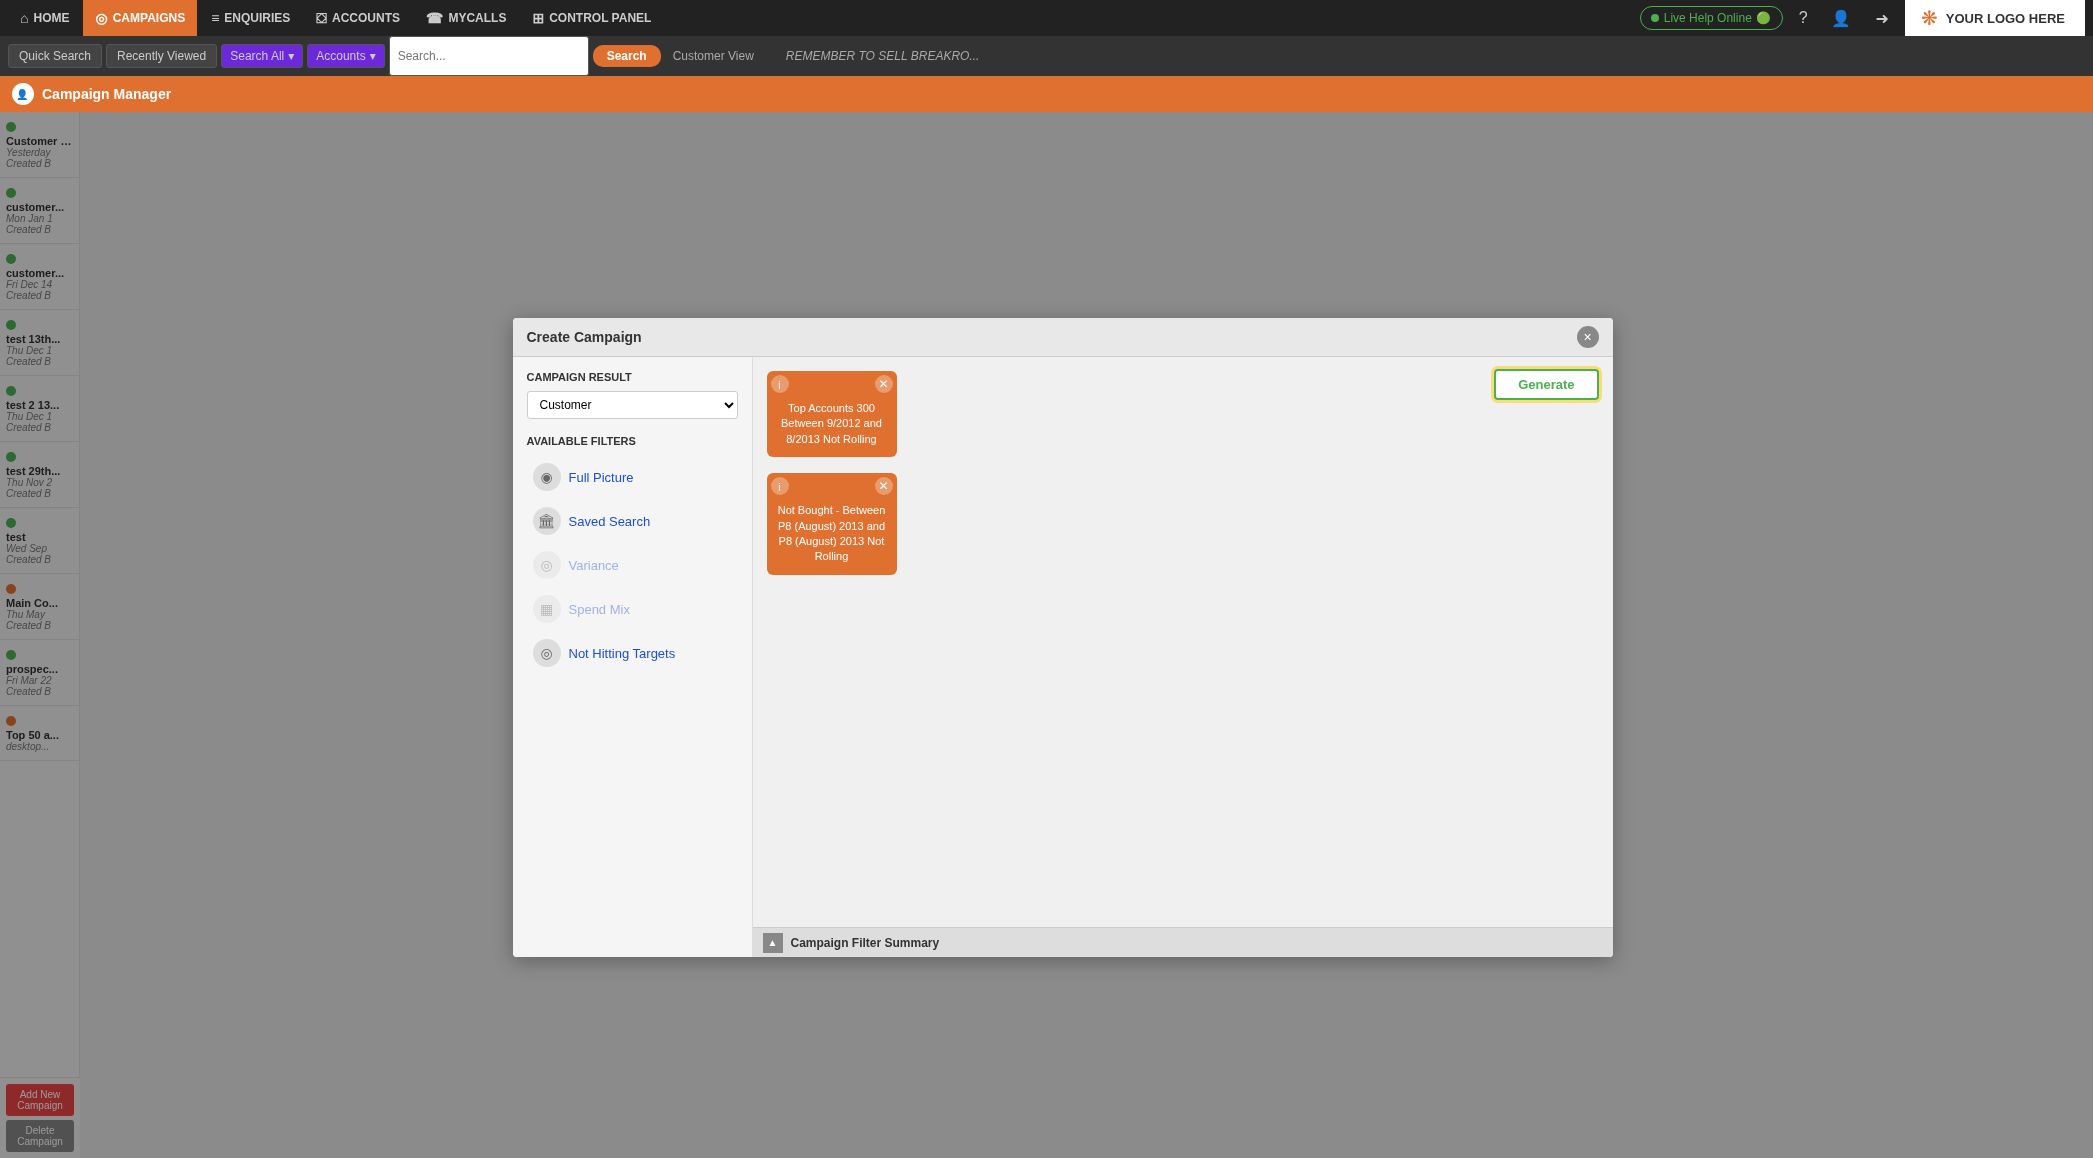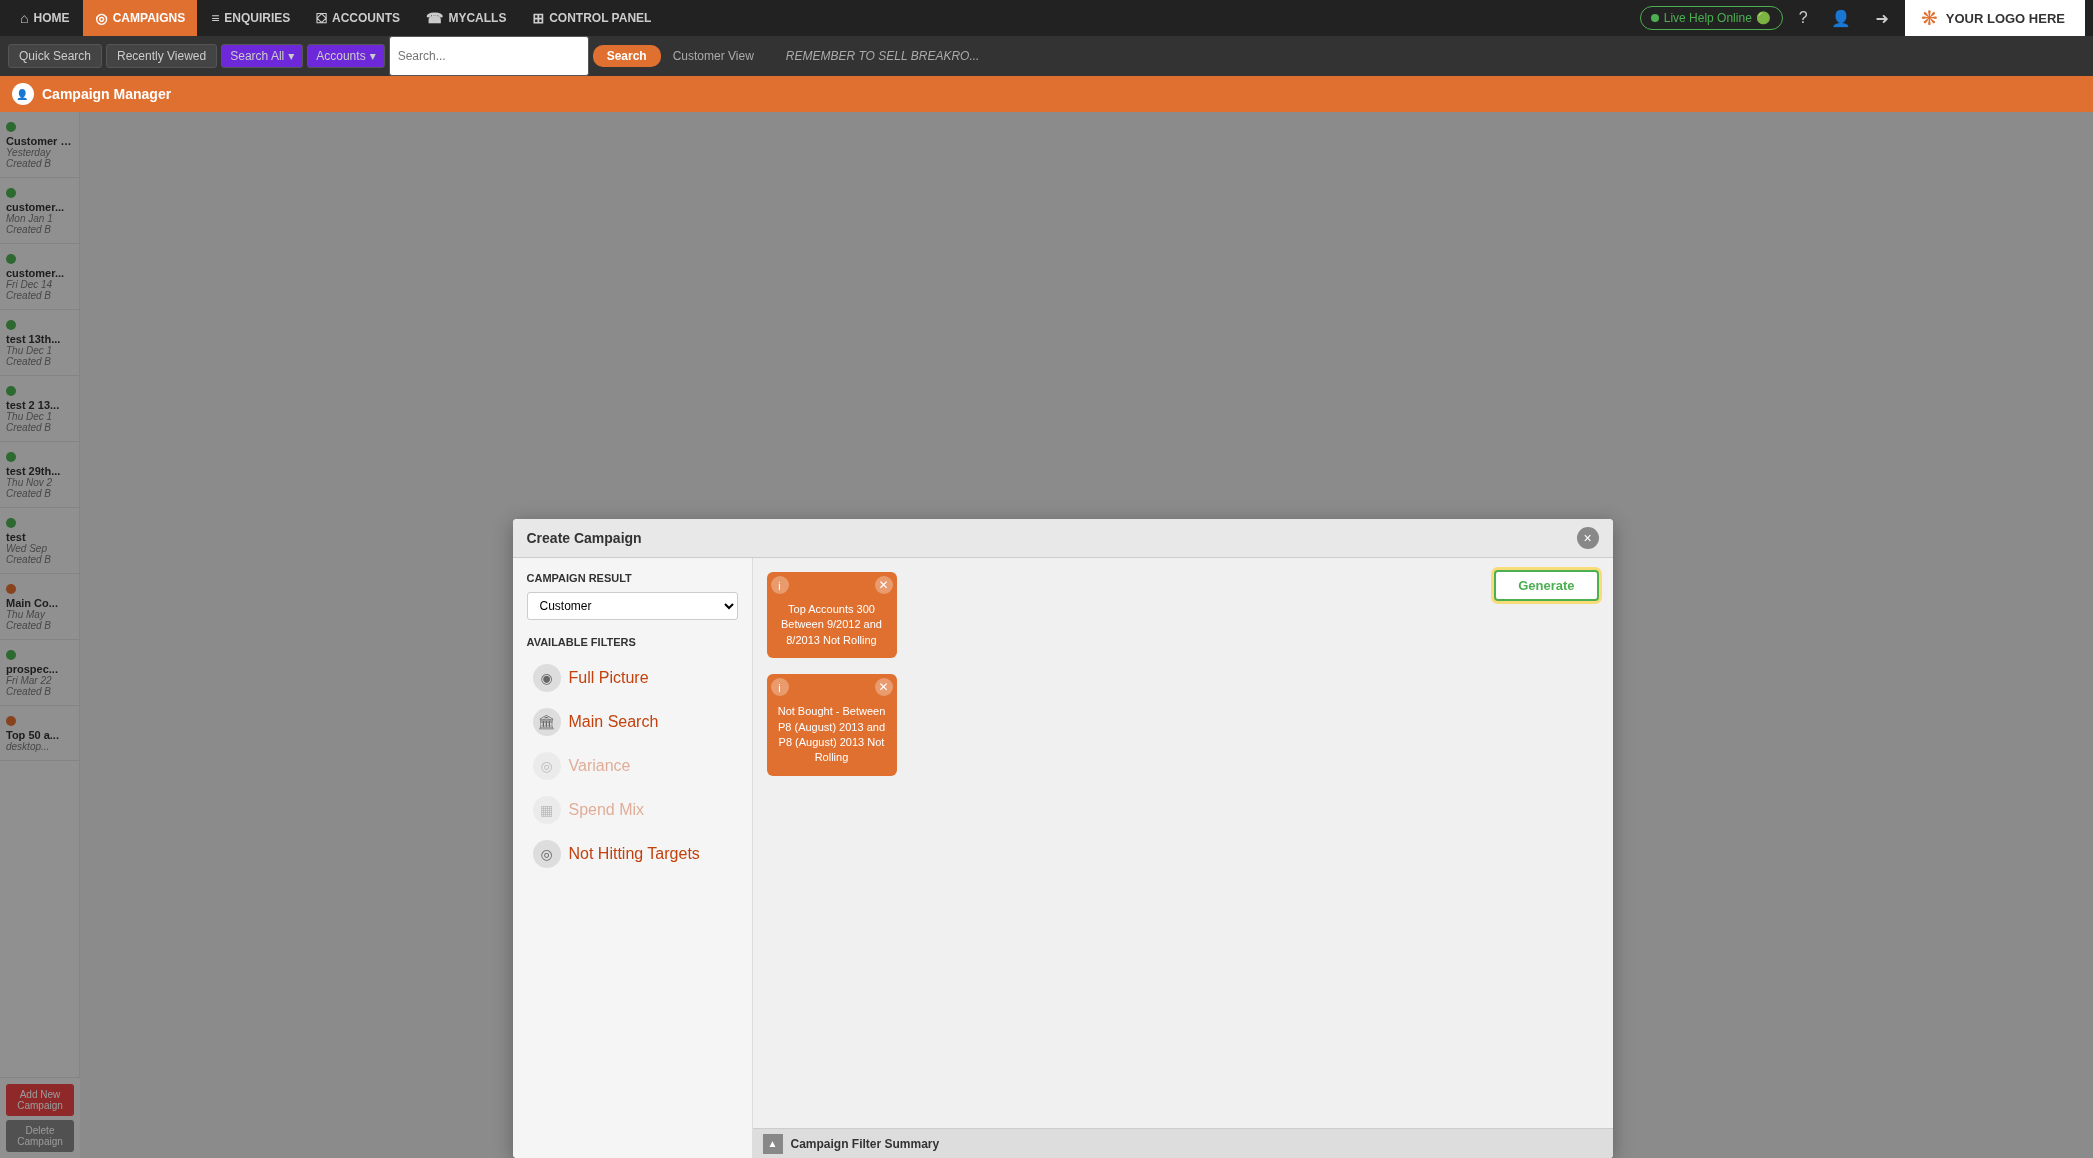--- a/index.html
+++ b/index.html
@@ -211,21 +211,21 @@
     }
     .footer-btn.delete { background: #888; }
 
     
     .modal-overlay {
       position: absolute;
       top: 0; left: 0; right: 0; bottom: 0;
       background: rgba(0,0,0,0.4);
       z-index: 10;
       display: flex;
-      align-items: flex-end;
+      align-items: center;
       justify-content: center;
       padding-top: 0;
       padding-left: 32px;
     }
     .modal {
       background: #fff;
       width: 1100px;
       max-width: 95%;
       margin-top: 5px;
       border-radius: 4px;
@@ -290,21 +290,21 @@
     }
     .filter-item.disabled { opacity: 0.4; cursor: not-allowed; }
     .filter-icon {
       width: 28px; height: 28px;
       background: #ddd;
       border-radius: 50%;
       display: flex; align-items: center; justify-content: center;
       font-size: 14px; color: #666;
       flex-shrink: 0;
     }
-    .filter-label { font-size: 16px; color: #c2410c; }
+    .filter-label { font-size: 13px; color: #1d4ed8; }
 
     
     .modal-right {
       flex: 1;
       padding: 14px;
       background: #f0f0f0;
       position: relative;
     }
     .filters-section-label {
       font-size: 11px;
@@ -546,21 +546,21 @@
           </select>
 
           <div class="section-label">AVAILABLE FILTERS</div>
 
           <div class="filter-item">
             <div class="filter-icon">◉</div>
             <span class="filter-label">Full Picture</span>
           </div>
           <div class="filter-item">
             <div class="filter-icon">🏛</div>
-            <span class="filter-label">Main Search</span>
+            <span class="filter-label">Saved Search</span>
           </div>
           <div class="filter-item disabled">
             <div class="filter-icon">◎</div>
             <span class="filter-label">Variance</span>
           </div>
           <div class="filter-item disabled">
             <div class="filter-icon">▦</div>
             <span class="filter-label">Spend Mix</span>
           </div>
           <div class="filter-item">

